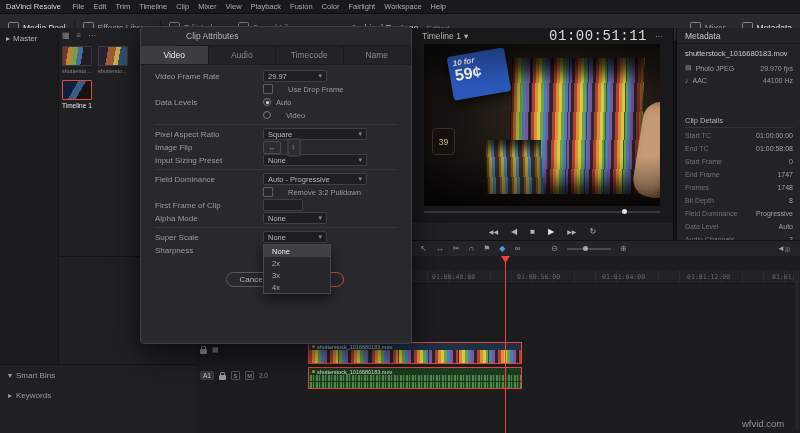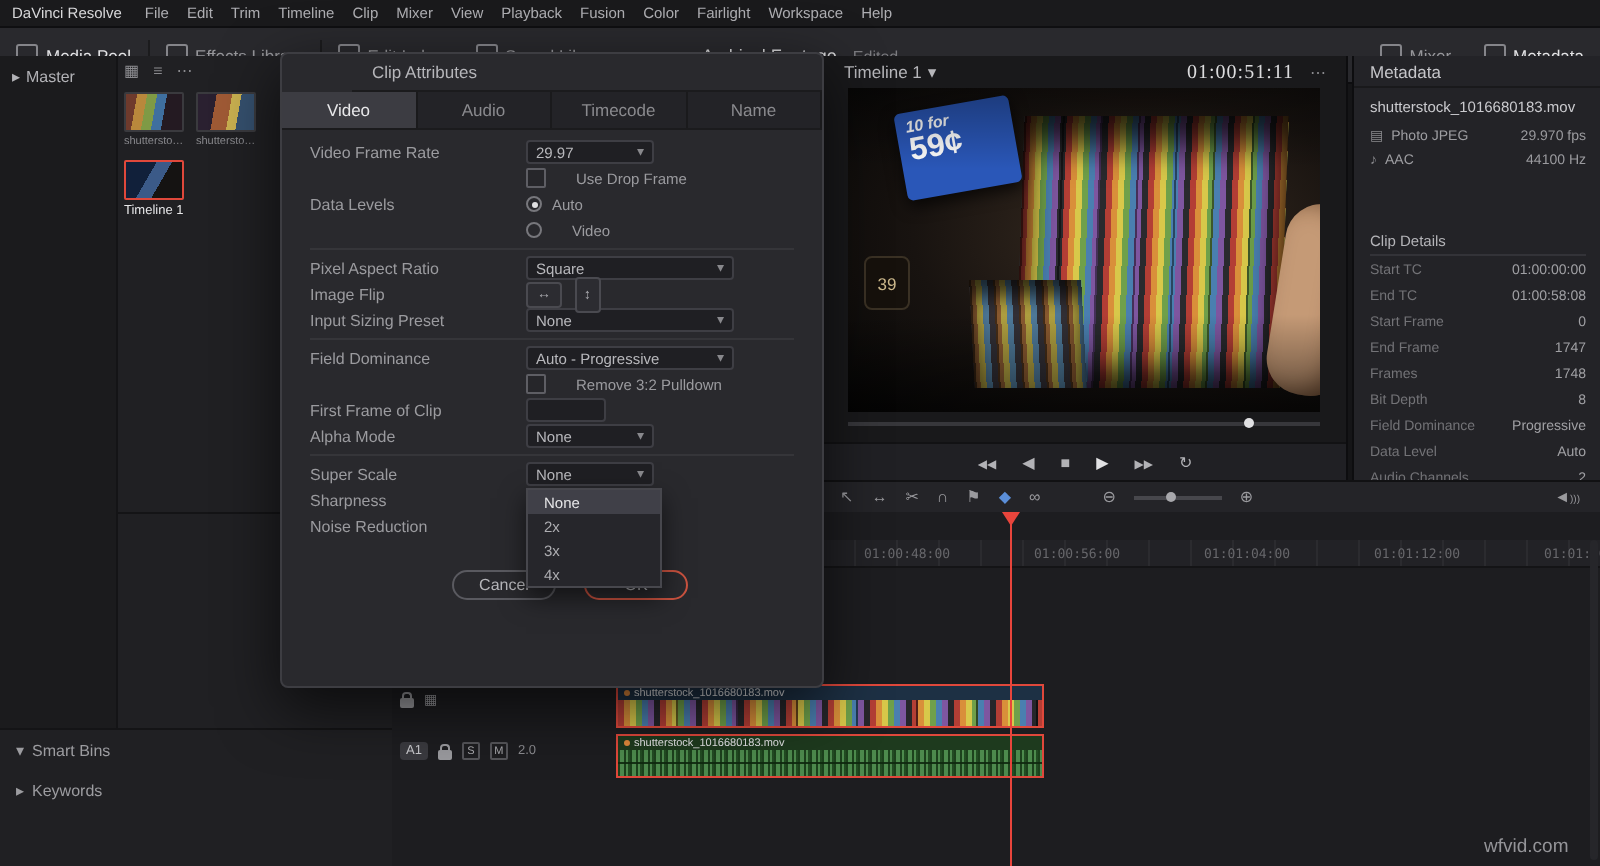--- a/index.html
+++ b/index.html
@@ -37,21 +37,21 @@
   .thumb-art2{background:linear-gradient(100deg,#2a2030 0 30%,#9f5a35 30% 55%,#c9b050 55% 70%,#35506e 70% 100%);}
   .thumb-art3{background:linear-gradient(120deg,#11203a 0 40%,#3b5a88 40% 60%,#151312 60% 100%);}
   .thumb.sel{border:1px solid #e0483b;}
   .thumb-cap{font-size:5.5px;color:#88888c;width:32px;overflow:hidden;white-space:nowrap;text-overflow:ellipsis;}
   .pool-foot{font-size:8px;color:#9c9ca0;display:flex;gap:4px;align-items:center;}
 
   
   .viewer{left:412px;top:28px;width:262px;height:212px;background:#19191b;box-sizing:border-box;border-right:1px solid #0d0d0f;}
   .vhead{position:absolute;left:0;top:0;width:100%;height:16px;display:flex;align-items:center;padding:0 10px;box-sizing:border-box;}
   .vname{font-size:8.5px;color:#b6b6ba;display:flex;gap:3px;align-items:center;}
-  .vtc{margin-left:auto;font-family:Liberation Serif, serif;font-size:10px;color:#dcdcde;letter-spacing:.5px;padding-left:37px;}
+  .vtc{margin-left:auto;font-family:Liberation Mono, monospace;font-size:14px;color:#dcdcde;letter-spacing:.5px;padding-left:37px;}
   .vmore{font-size:8px;color:#8a8a8e;margin-left:8px;}
   .video-art{position:absolute;left:12px;top:16px;width:236px;height:162px;background:#050505;overflow:hidden;}
   .backdrop{position:absolute;inset:0;background:radial-gradient(ellipse at 62% 45%,#3a2d22 0%,#181310 55%,#070707 100%);}
   .pencils{position:absolute;left:86px;top:14px;width:132px;height:136px;transform:skewX(-2deg);
      background:
        repeating-linear-gradient(90deg,rgba(0,0,0,.45) 0 1px,transparent 1px 19px),
        repeating-linear-gradient(90deg,#b33e35 0 3px,#d98f3a 3px 6px,#d8c84a 6px 9px,#6fa04a 9px 12px,#4a7fb0 12px 15px,#7e56a0 15px 18px,#2a2a2e 18px 21px);
      box-shadow:inset 0 14px 18px rgba(0,0,0,.75), inset 0 -10px 14px rgba(0,0,0,.6);}
   .pencils2{position:absolute;left:62px;top:96px;width:56px;height:54px;transform:skewX(3deg);
      background:
@@ -492,27 +492,20 @@
           <div class="popt">4x</div>
         </div>
       </div>
       <div class="drow">
         <span class="dlabel">Sharpness</span>
         <span class="dselect w64">
             <span></span>
             <i class="chev">▾</i>
           </span>
       </div>
-      <div class="drow">
-        <span class="dlabel">Noise Reduction</span>
-        <span class="dselect w64">
-            <span></span>
-            <i class="chev">▾</i>
-          </span>
-      </div>
       <div class="dbtns">
         <div class="dbtn">Cancel</div>
         <div class="dbtn ok">OK</div>
       </div>
     </div>
   </div>
 
   <div class="abs watermark">wfvid.com</div>
 </div>
 

